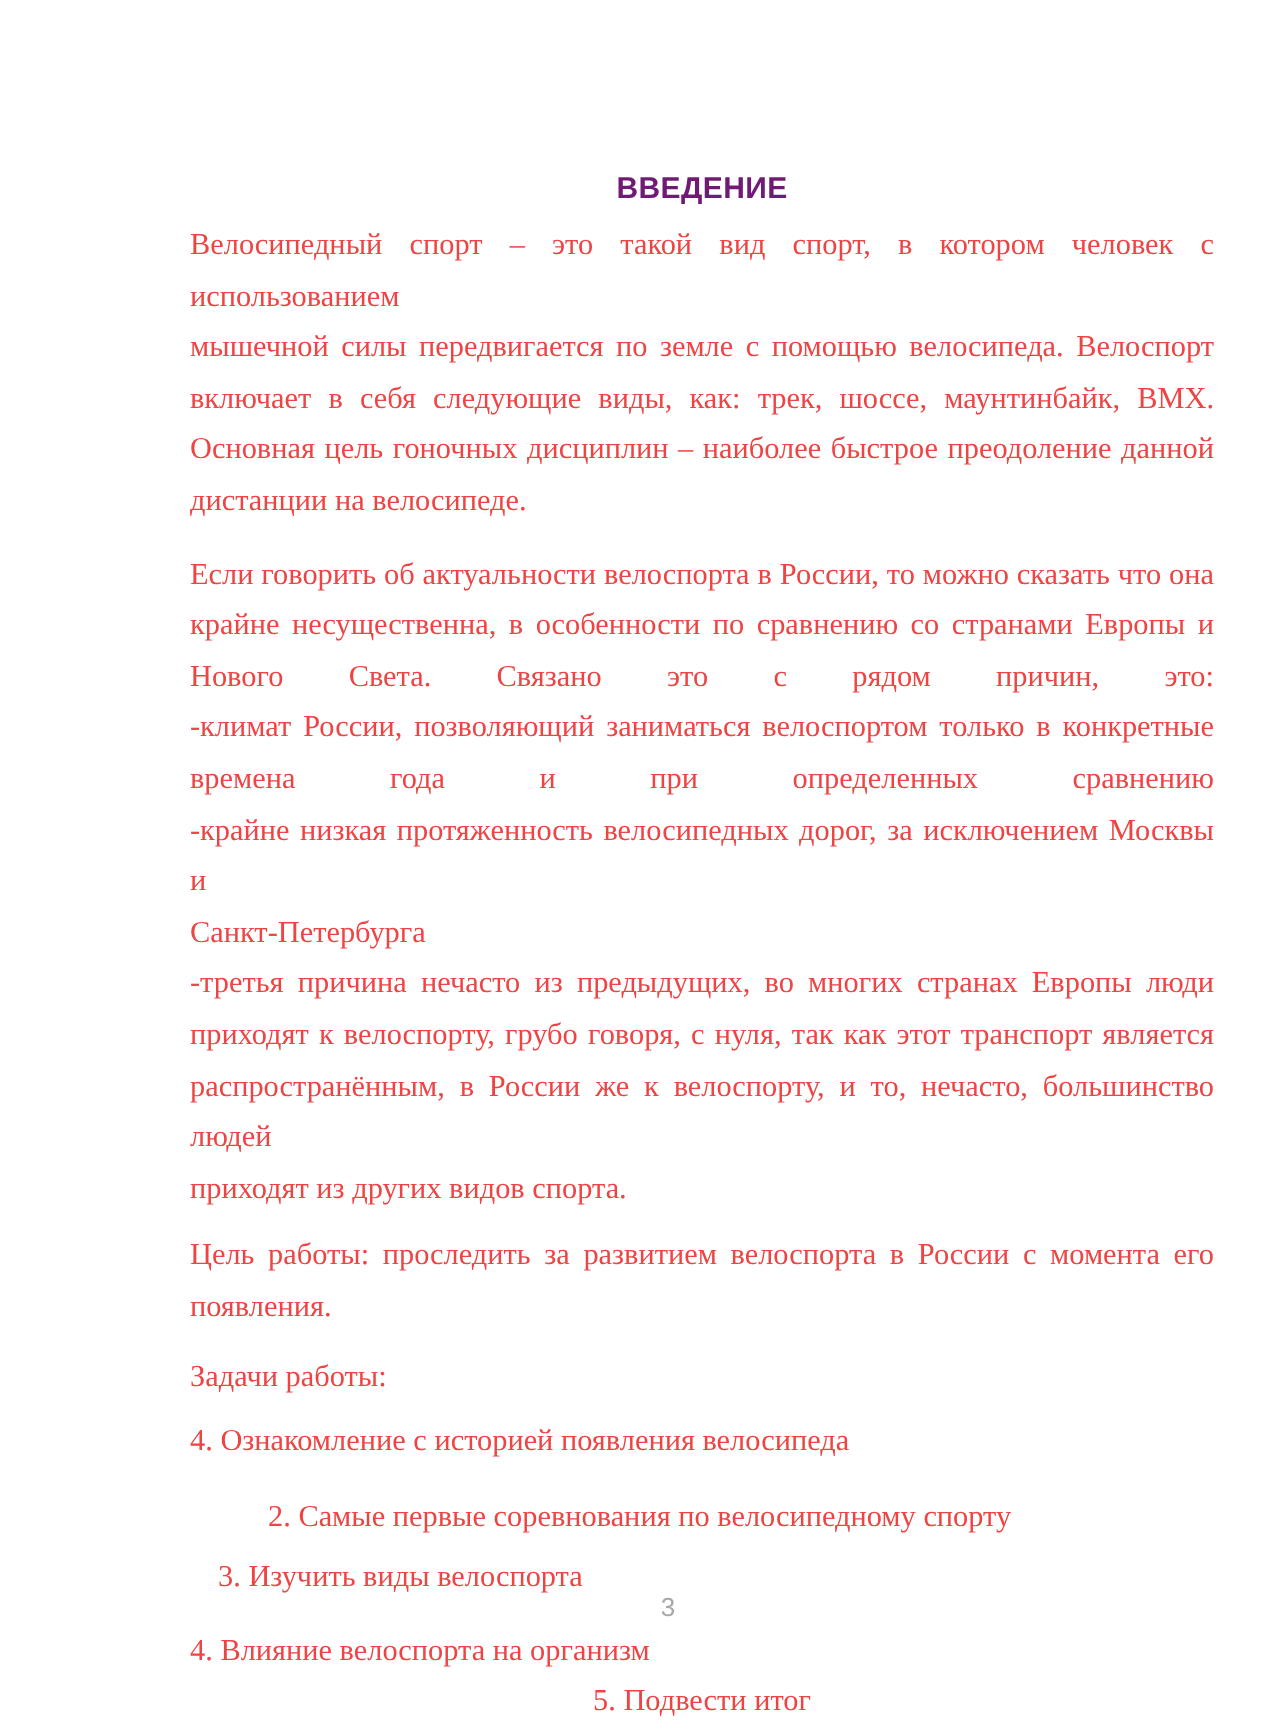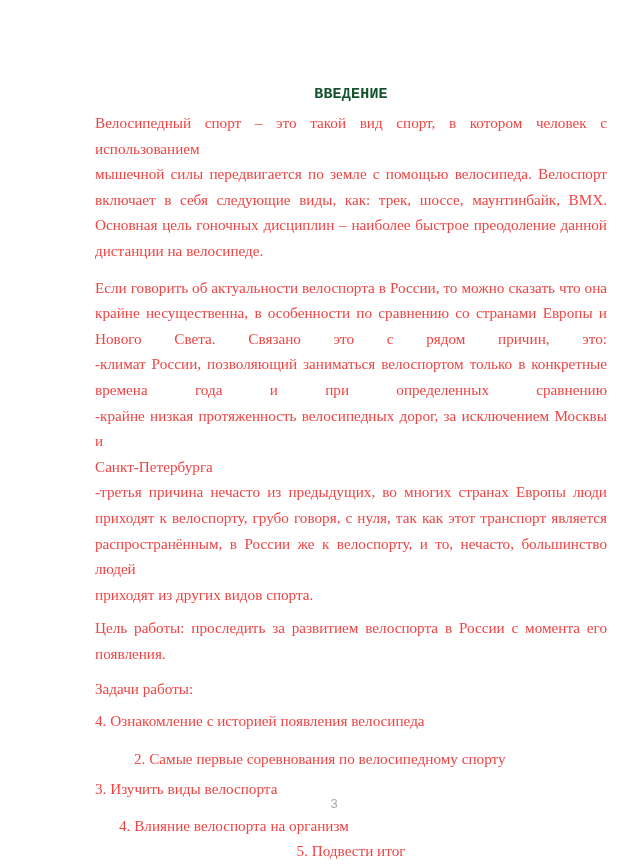--- a/index.html
+++ b/index.html
@@ -15,46 +15,46 @@
     overflow: hidden;
     font-family: "Liberation Serif", serif;
   }
   .doc {
     position: absolute;
     left: 95px;
     top: 86px;
     width: 512px;
   }
   .heading {
-    font-family: Liberation Mono, monospace;
+    font-family: Liberation Sans, sans-serif;
     font-size: 15px;
     font-weight: bold;
-    color: #14532d;
+    color: #701a75;
     text-align: center;
     line-height: 17px;
     margin: 0 0 7px 0;
     letter-spacing: 0.2px;
   }
   .para { margin: 0 0 11px 0; }
   .para.p2 { margin-bottom: 8px; }
   .para.p3 { margin-bottom: 10px; }
   .ln {
     font-size: 15.2px;
     line-height: 25.6px;
     color: #ef4444;
   }
   .j {
     text-align: justify;
     text-align-last: justify;
   }
   .l { text-align: left; }
   .task { margin-top: 6px; }
   .task.t2 { margin-top: 12px; margin-left: 39px; }
-  .task.t3 { margin-top: 5px; }
-  .task.t4 { margin-top: 11px; margin-left: 24px; }
+  .task.t3 { margin-top: 5px; margin-left: 14px; }
+  .task.t4 { margin-top: 11px; }
   .task.t5 { margin-top: 0; text-align: center; }
   .page-number {
     position: absolute;
     top: 796px;
     left: 0;
     width: 100%;
     text-align: center;
     font-family: "Liberation Sans", sans-serif;
     font-size: 13px;
     line-height: 16px;

